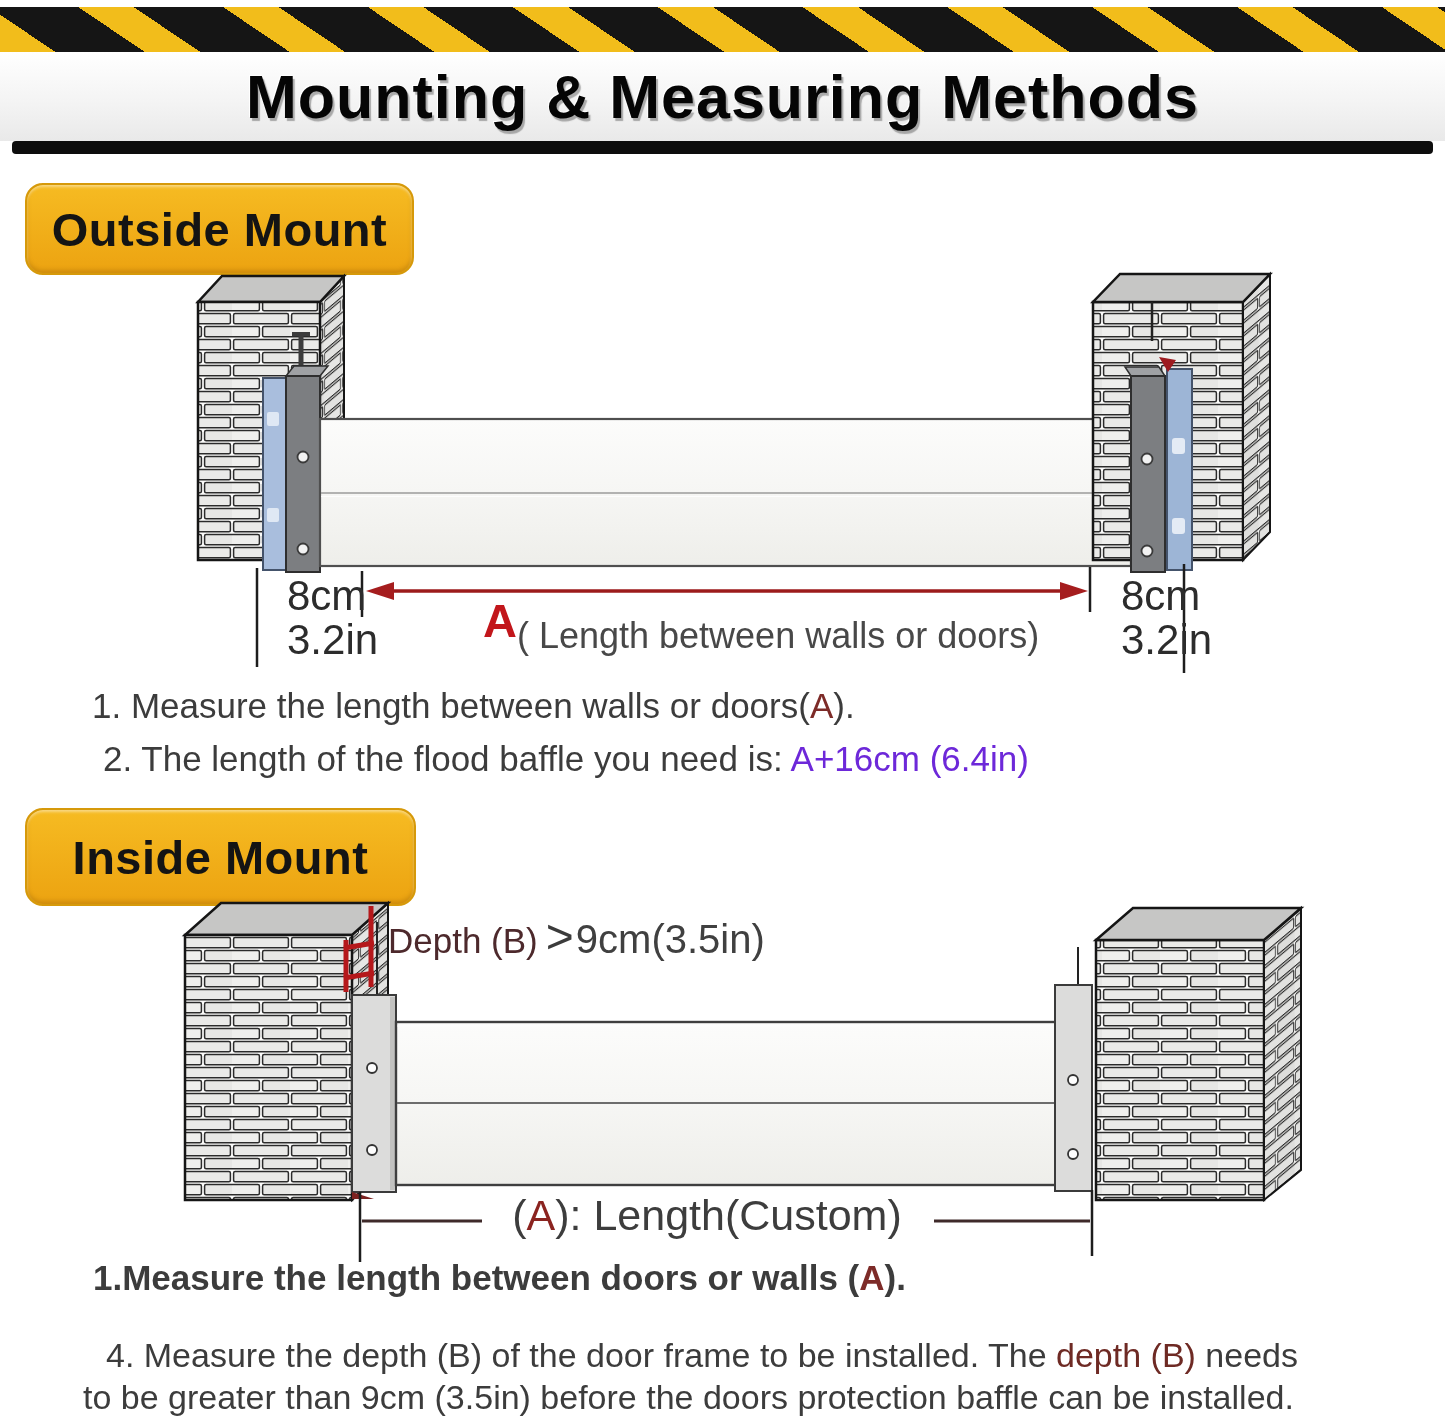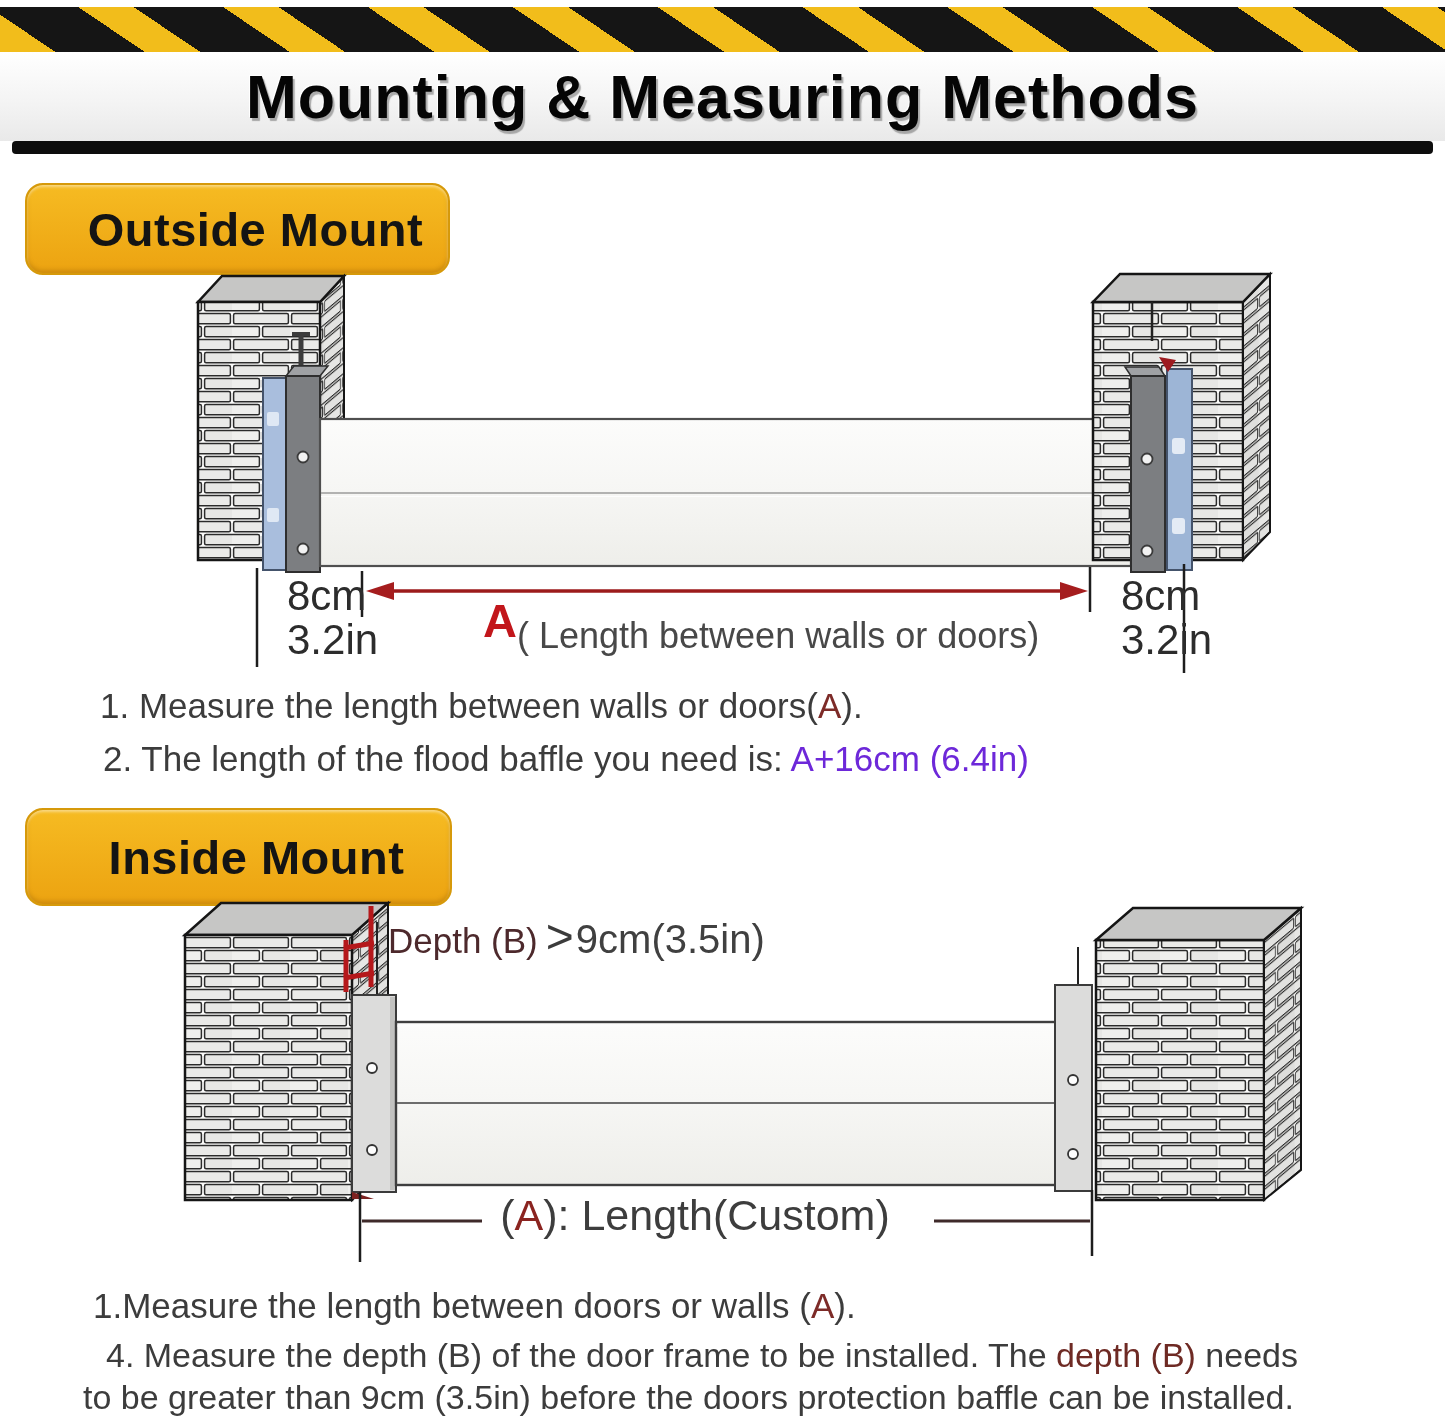--- a/index.html
+++ b/index.html
@@ -25,21 +25,20 @@
   .header-divider{
     position:absolute;left:12px;top:141px;width:1421px;height:13px;
     background:#0d0d0d;border-radius:4px;
   }
   
   .section-label{
     position:absolute;left:25px;display:flex;align-items:center;justify-content:center;
     background:linear-gradient(180deg,#f6bb22,#eca311);
     border:2px solid #d6990a;border-radius:18px;
     box-shadow:inset 0 2px 3px rgba(255,255,255,.45), inset 0 -3px 4px rgba(150,95,0,.35);
-    padding-left:36px;
   }
   .section-label span{font-size:47px;font-weight:bold;color:#141414;letter-spacing:.5px;}
   .label-outside{top:183px;width:385px;height:88px;}
   .label-inside{top:808px;width:387px;height:94px;}
   
   .diagram-svg{position:absolute;left:0;top:0;pointer-events:none;}
   
   .ov{position:absolute;white-space:nowrap;line-height:1.05;}
   .mtext{font-size:42px;color:#2c2c2c;margin-left:25px;}
   .mtext span{display:block;}
@@ -215,36 +214,36 @@
     <span>3.2in</span>
   </div>
   <div class="ov mtext" style="left:1096px;top:574px;">
     <span>8cm</span>
     <span>3.2in</span>
   </div>
   <div class="ov arrow-caption" style="left:483px;top:597px;">
     <span class="cap-A">A</span>
     <span class="cap-rest">( Length between walls or doors)</span>
   </div>
-  <div class="ov step" style="left:100px;top:688px;">
+  <div class="ov step" style="left:92px;top:688px;">
     <span>1. Measure the length between walls or doors(</span><span class="a-red">A</span><span>).</span>
   </div>
   <div class="ov step" style="left:103px;top:741px;">
     <span>2. The length of the flood baffle you need is: </span><span class="hl">A+16cm (6.4in)</span>
   </div>
 
   <div class="ov depth-caption" style="left:388px;top:912px;">
     <span class="depth-pre">Depth (B)</span>
     <span class="depth-gt">&gt;</span>
     <span class="depth-val">9cm(3.5in)</span>
   </div>
-  <div class="ov length-caption" style="left:460px;top:1193px;">
+  <div class="ov length-caption" style="left:472px;top:1193px;">
     <span>(</span><span class="a-red" style="color:#8b2420;">A</span><span>): Length(Custom)</span>
   </div>
-  <div class="ov step" style="left:93px;top:1288px;">
+  <div class="ov step" style="left:93px;top:1260px;font-weight:bold;">
     <span>1.Measure the length between doors or walls (</span><span class="a-red">A</span><span>).</span>
   </div>
   <div class="ov step" style="left:106px;top:1338px;font-size:34px;">
     <span>4. Measure the depth (B) of the door frame to be installed. The </span><span class="hl" style="color:#6e2a24;">depth (B)</span><span> needs</span>
   </div>
   <div class="ov step" style="left:83px;top:1380px;font-size:34px;">
     <span>to be greater than 9cm (3.5in) before the doors protection baffle can be installed.</span>
   </div>
 
 </div>

